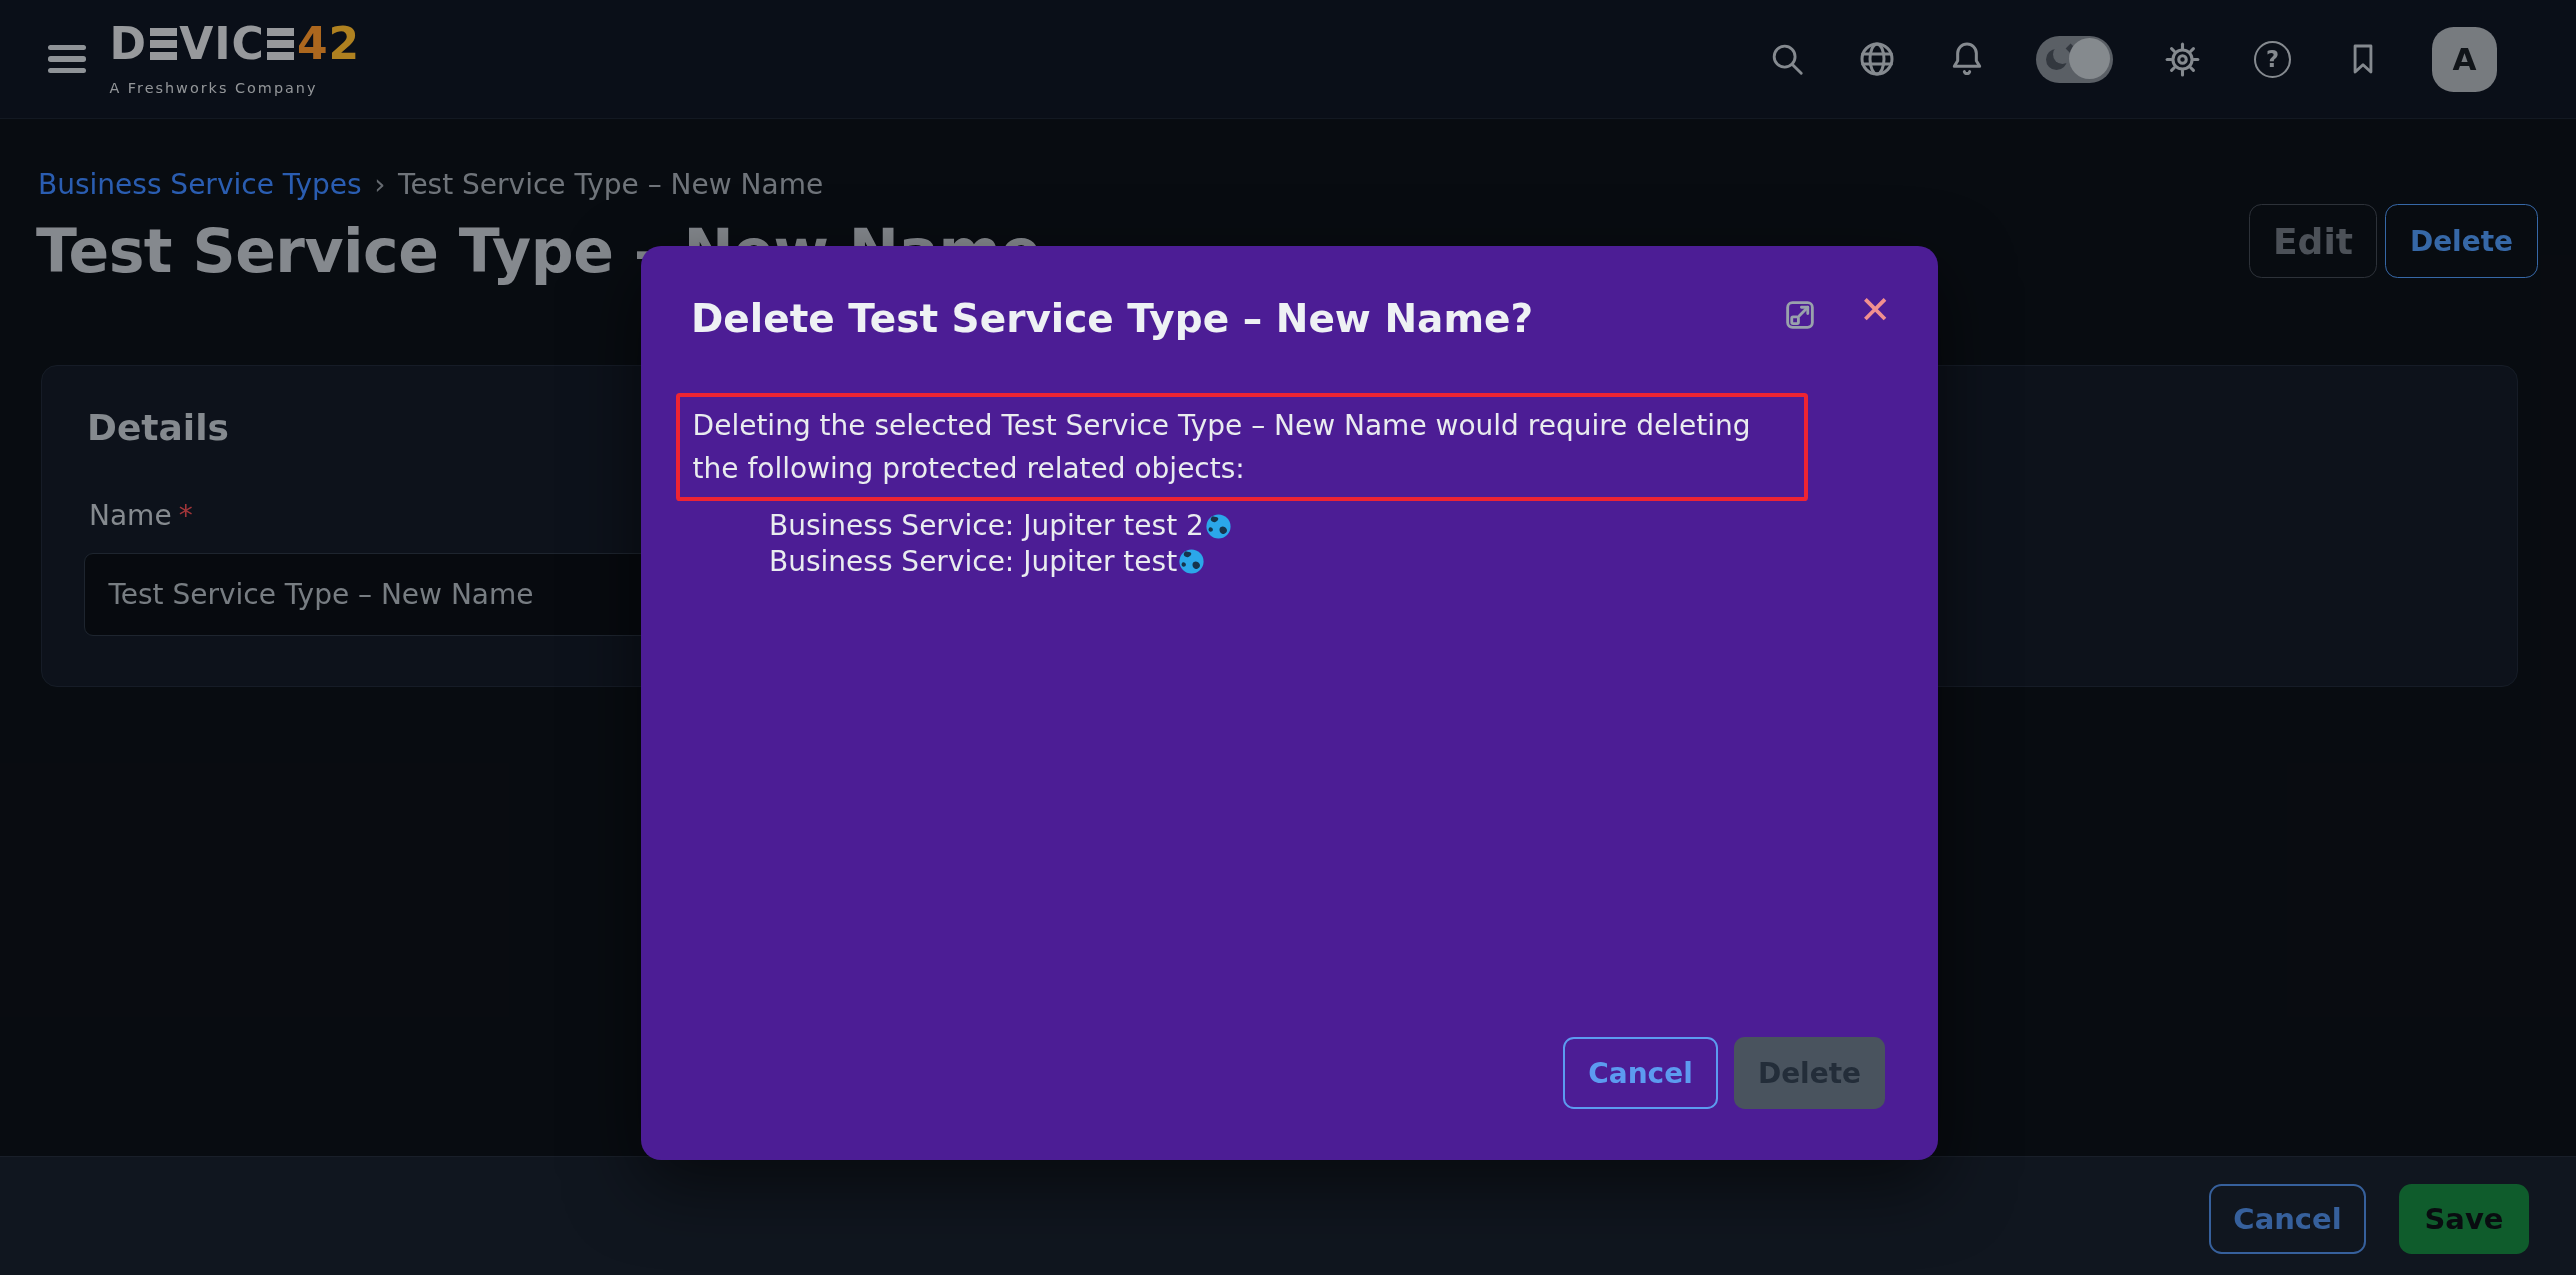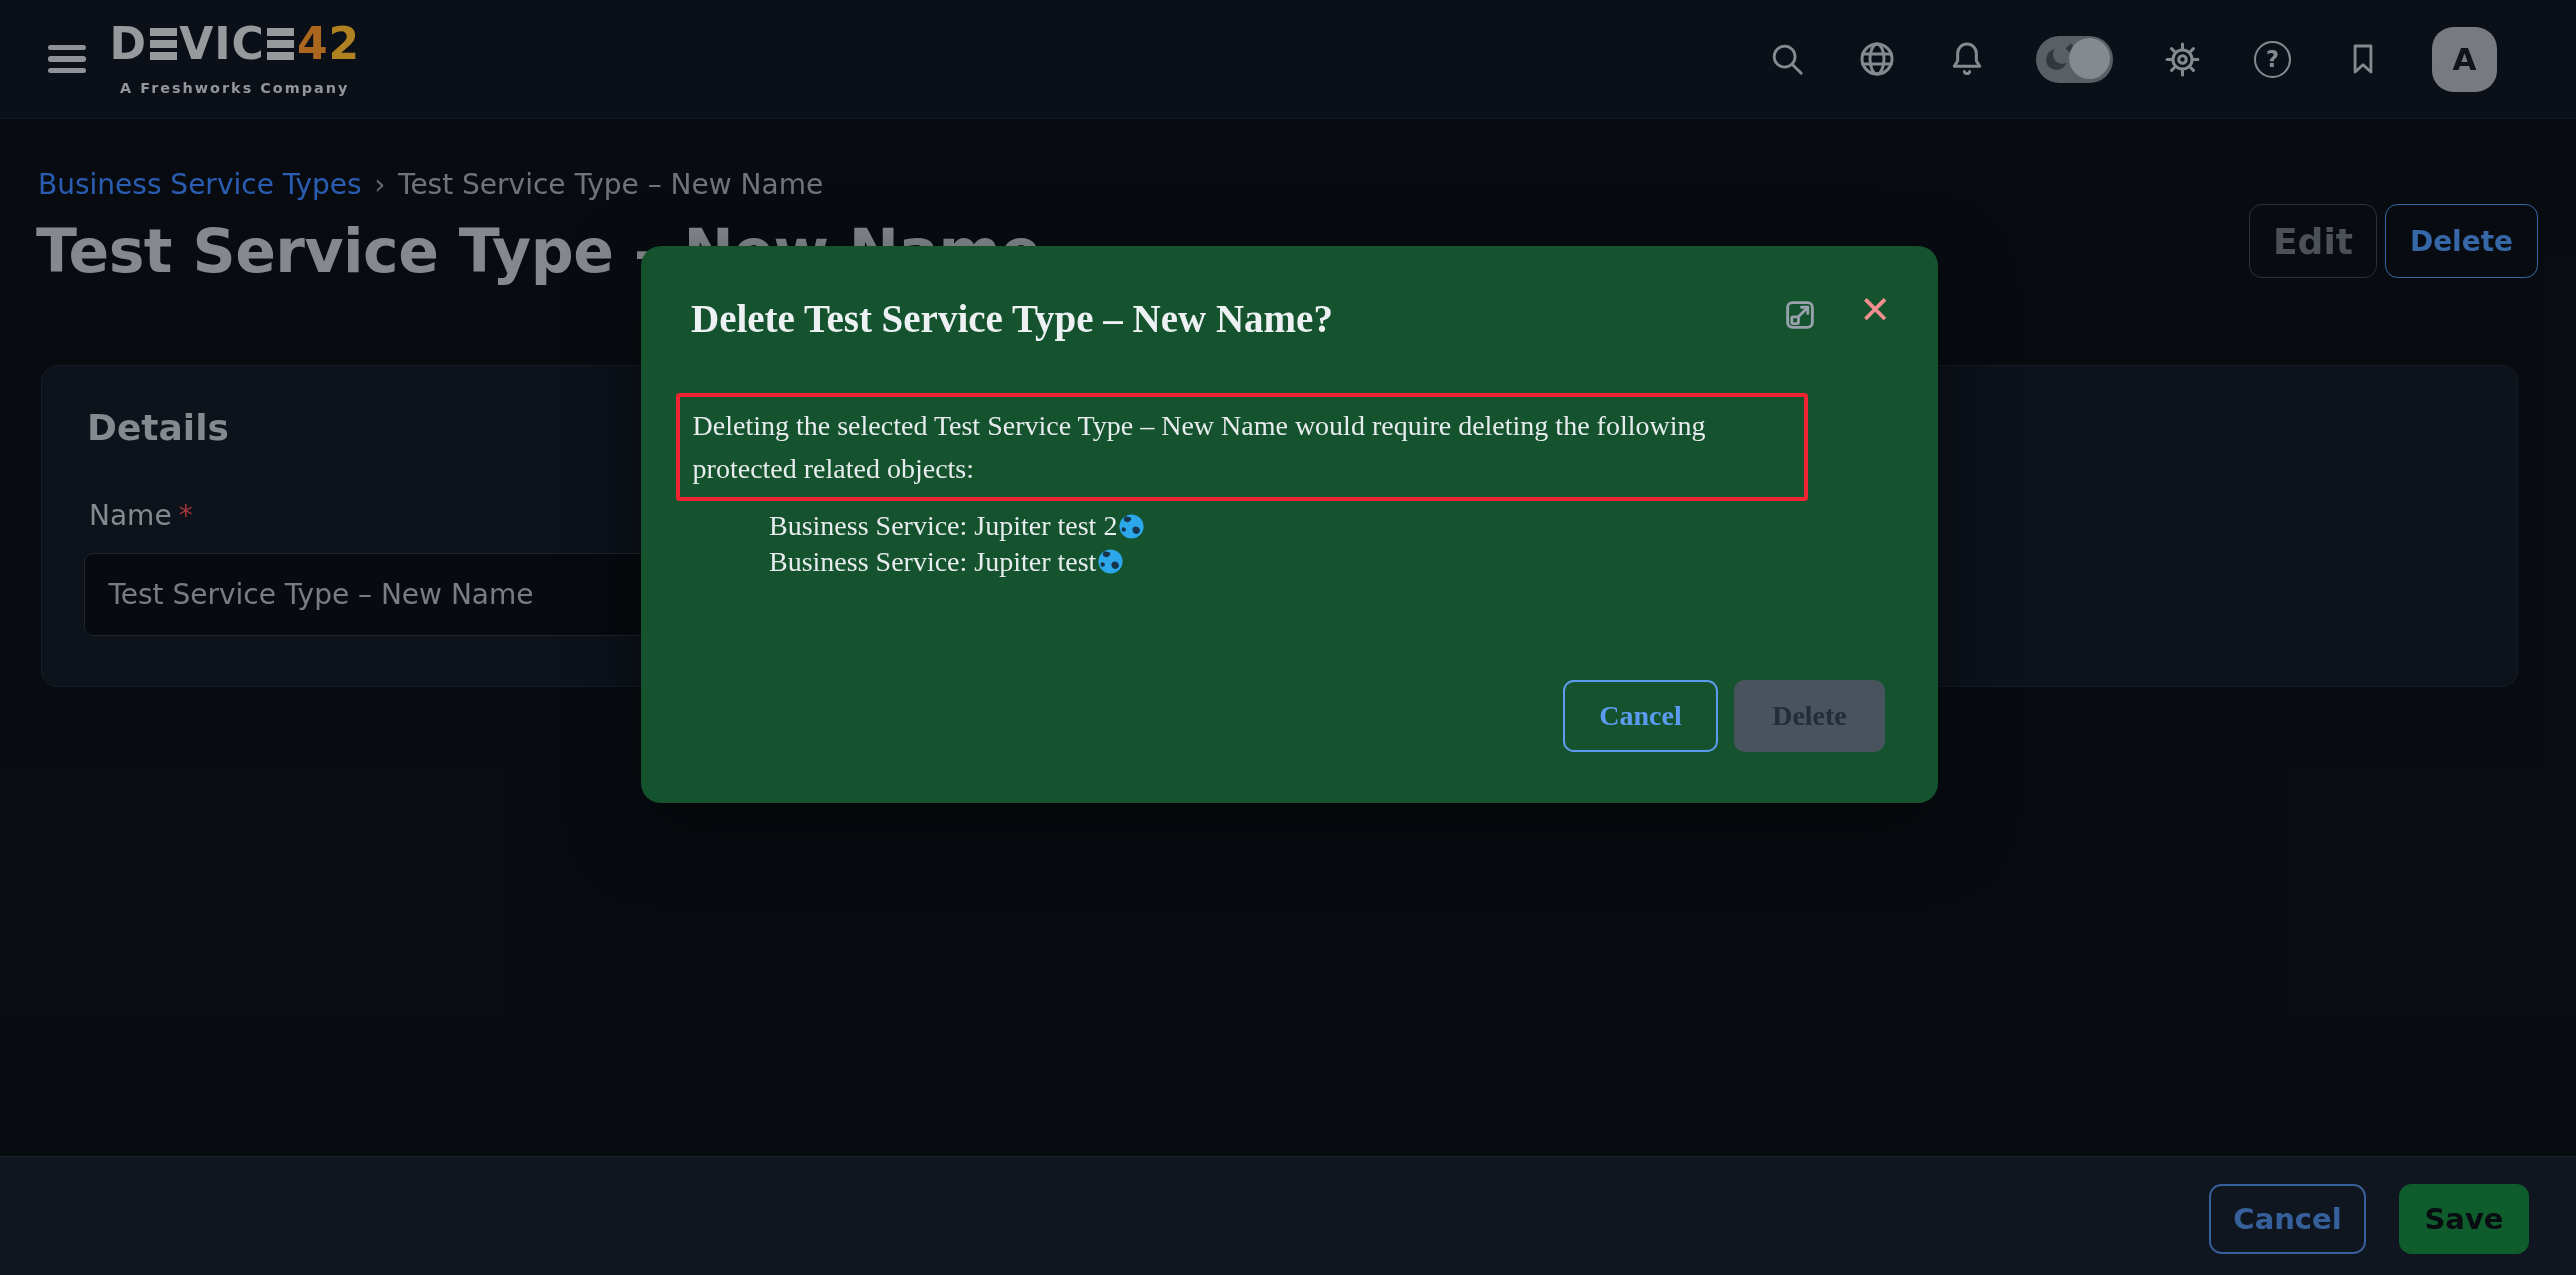--- a/index.html
+++ b/index.html
@@ -15,21 +15,21 @@
     background:#0e1522; border-bottom:0.9px solid #1b2330;
     display:flex; align-items:center;
   }
   .hamburger { margin-left:48px; width:38px; cursor:pointer; }
   .hamburger .bar { height:5.4px; border-radius:2.7px; background:#c6ccd2; margin:6.3px 0; }
   .logo { margin-left:23.4px; display:flex; flex-direction:column; cursor:pointer; }
   .logo-word { font-size:44px; font-weight:800; color:#d2d5d9; letter-spacing:0.9px; display:flex; align-items:center; line-height:1; }
   .logo-e { display:inline-block; width:27px; height:32px; margin:0 2.7px;
     background:linear-gradient(to bottom,#d2d5d9 0 24%,transparent 24% 38%,#d2d5d9 38% 62%,transparent 62% 76%,#d2d5d9 76% 100%); }
   .logo-4 { color:#ef8f2a; } .logo-2 { color:#f3b32d; }
-  .logo-tagline { font-size:14.4px; font-weight:700; color:#ccd0d4; letter-spacing:2px; margin-top:14px;text-align:center; }
+  .logo-tagline { font-size:14.4px; font-weight:400; color:#ccd0d4; letter-spacing:2px; margin-top:14px; }
 
   .header-right { margin-left:auto; margin-right:79px; display:flex; align-items:center; gap:49px; }
   .hicon { width:41px; height:41px; display:flex; align-items:center; justify-content:center; color:#b9bfc7; cursor:pointer; }
   .hicon svg { stroke:#b9bfc7; fill:none; stroke-width:1.8; stroke-linecap:round; stroke-linejoin:round; }
   .help-circle { width:37px; height:37px; border:2.3px solid #b9bfc7; border-radius:50%;
     display:flex; align-items:center; justify-content:center; font-size:22.5px; font-weight:700; color:#b9bfc7; }
 
   .toggle { position:relative; width:77px; height:47px; border-radius:23.4px; background:#7d848d; cursor:pointer; }
   .toggle-knob { position:absolute; right:2.7px; top:2.7px; width:41px; height:41px; border-radius:50%; background:#b9bfc5; }
   .toggle-moon { position:absolute; left:10px; top:13.5px; width:21px; height:21px; border-radius:50%; background:#474e58; }
@@ -62,22 +62,22 @@
     border:1.8px solid #2a3442; border-radius:9px; color:#a6adb5; font-size:28px; padding:0 23.4px;
     font-family:"DejaVu Sans","Liberation Sans",sans-serif; outline:none; }
 
   
   .footer { position:absolute; left:0; top:1156px; width:2576px; height:120px; background:#171f2b; border-top:0.9px solid #232c3a; }
   .footer-cancel { position:absolute; left:2209px; top:1184px; width:157px; height:70px; border:2.3px solid #4c86d8; color:#4c86d8; font-size:29px; }
   .footer-save { position:absolute; left:2399px; top:1184px; width:130px; height:70px; background:#15803d; color:#0d1117; font-size:29px; font-weight:700; }
 
   
   .overlay { position:absolute; inset:0; background:rgba(0,0,0,0.28); z-index:10; }
-  .modal { position:absolute; left:641px; top:246px; width:1297px; height:557px; background:#14532d;
-    border-radius:20px; box-shadow:0 25px 72px rgba(0,0,0,0.55); z-index:20;font-family:Liberation Serif, serif; }
+  .modal { position:absolute; left:641px; top:246px; width:1297px; height:914px; background:#4c1d95;
+    border-radius:20px; box-shadow:0 25px 72px rgba(0,0,0,0.55); z-index:20; }
   .modal-title { position:absolute; left:50px; top:50px; font-size:39px; font-weight:800; color:#eef1f4; }
   .modal-expand { position:absolute; right:119px; top:50px; width:38px; height:38px; cursor:pointer; }
   .modal-expand svg { stroke:#99a2ac; fill:none; stroke-width:1.8; stroke-linecap:round; stroke-linejoin:round; }
   .modal-close { position:absolute; right:47px; top:45px; font-size:38px; font-weight:400; color:#f2908f; cursor:pointer; line-height:1; }
 
   .warn-box { position:absolute; left:35px; top:147px; width:1132px; border:4.5px solid #ee2433; border-radius:3.6px;
     padding:7.2px 12.6px; font-size:28px; line-height:43px; color:#e9ecef; }
   .related { position:absolute; left:128px; top:263px; display:flex; flex-direction:column; gap:1.8px; }
   .related-item { display:flex; align-items:center; font-size:28px; line-height:34px; color:#e9ecef; }
   .globe-blue { width:29px; height:29px; display:block; cursor:pointer; }

